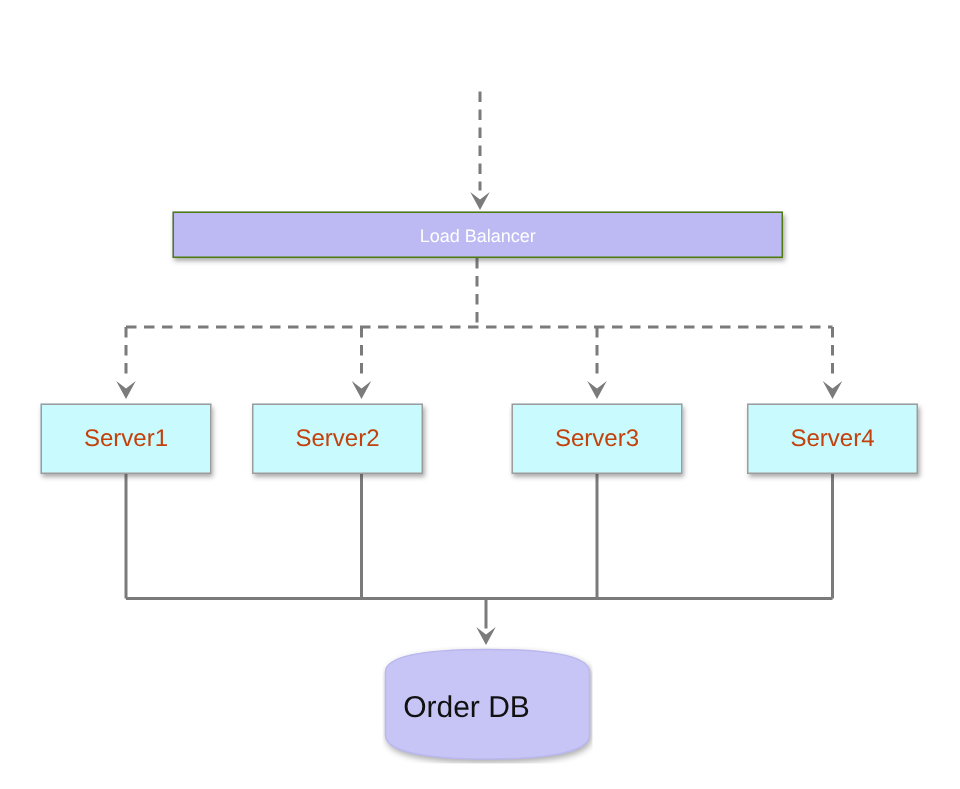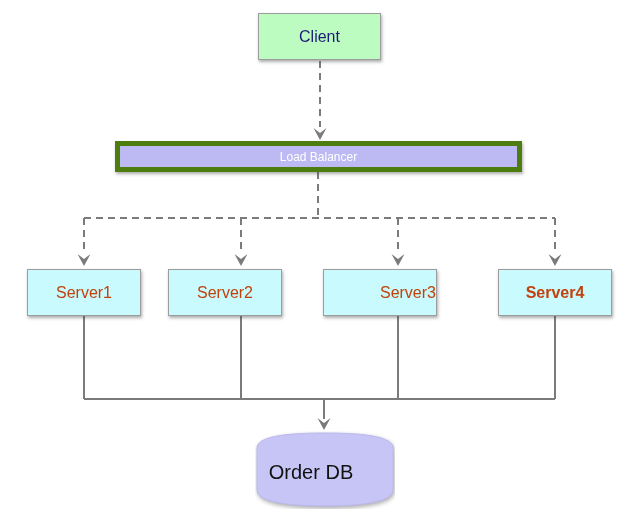--- a/index.html
+++ b/index.html
@@ -20,35 +20,35 @@
   .node-client{
     left:258px;top:13px;width:123px;height:47px;
     background:#bdfcc1;
     border:1px solid #9c9c9c;
     box-shadow:1px 2px 3px rgba(70,70,70,0.45);
     color:#1c1c78;font-size:16px;
   }
   .node-lb{
     left:115px;top:141px;width:407px;height:31px;
     background:#bdbaf3;
-    border:5px solid #4d7c0f;
+    border:1px solid #4d7c0f;
     box-shadow:1px 2px 3px rgba(70,70,70,0.45);
     color:#ffffff;font-size:12px;
   }
   .node-server{
     top:269px;width:114px;height:47px;
     background:#c9fafd;
     border:1px solid #9c9c9c;
     box-shadow:1px 2px 3px rgba(70,70,70,0.45);
     color:#c2410c;font-size:16px;
   }
   .node-server.s1{left:27px;}
   .node-server.s2{left:168px;text-align:right;}
-  .node-server.s3{left:323px;justify-content:flex-end;}
-  .node-server.s4{left:498px;font-weight:bold;}
+  .node-server.s3{left:341px;}
+  .node-server.s4{left:498px;}
   .node-db{
     left:255px;top:431px;width:112px;height:78px;
     background:transparent;border:none;box-shadow:none;
     color:#111111;font-size:20px;
   }
   .node-db .db-shape{position:absolute;left:0;top:0;width:140px;height:78px;}
   .node-db .db-label{position:relative;z-index:2;top:2px;}
   .lbl{pointer-events:none;}
 </style>
 </head>
@@ -78,23 +78,20 @@
     <g fill="#7b7b7b" stroke="none">
       <path d="M313.5 128 L320 140 L326.5 128 L320 133 Z"></path>
       <path d="M77.5 254 L84 266 L90.5 254 L84 259 Z"></path>
       <path d="M234.5 254 L241 266 L247.5 254 L241 259 Z"></path>
       <path d="M391.5 254 L398 266 L404.5 254 L398 259 Z"></path>
       <path d="M548.5 254 L555 266 L561.5 254 L555 259 Z"></path>
       <path d="M317.5 418 L324 430 L330.5 418 L324 423 Z"></path>
     </g>
   </svg>
 
-  <div class="node node-client">
-    <span class="lbl">Client</span>
-  </div>
 
   <div class="node node-lb">
     <span class="lbl">Load Balancer</span>
   </div>
 
   <div class="node node-server s1">
     <span class="lbl">Server1</span>
   </div>
   <div class="node node-server s2">
     <span class="lbl">Server2</span>

